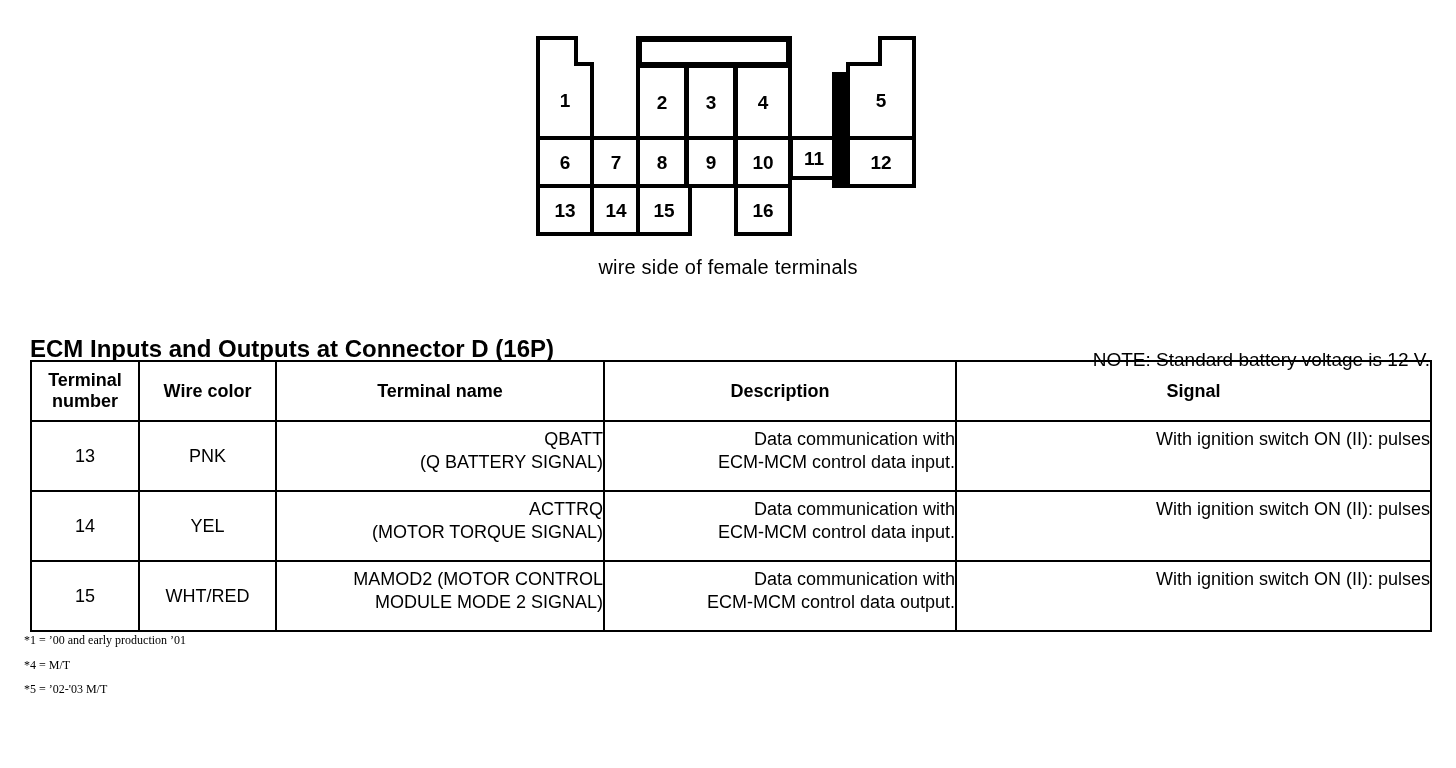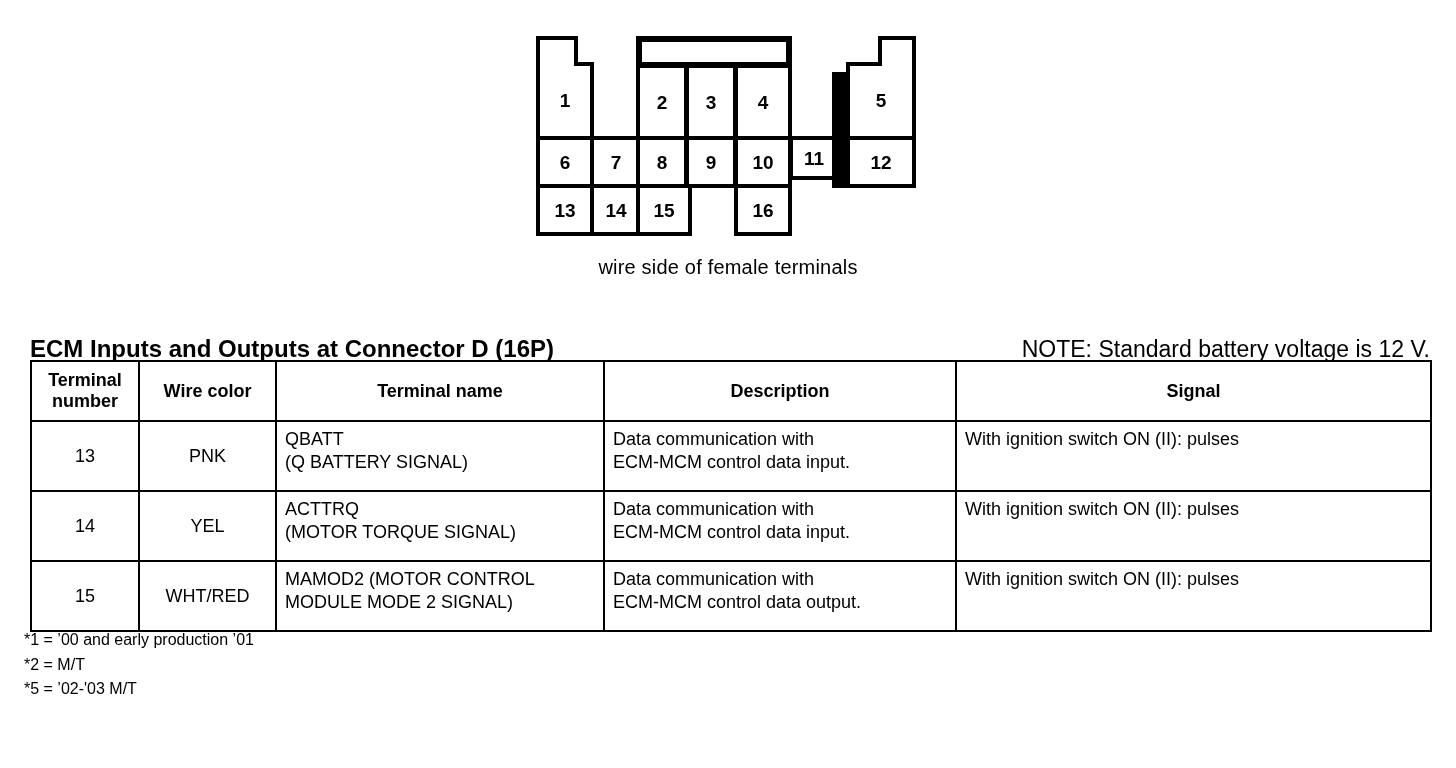--- a/index.html
+++ b/index.html
@@ -59,22 +59,22 @@
   }
   #section-title{
     position:absolute;
     left:0; top:0;
     font-size:24px;
     font-weight:bold;
     white-space:nowrap;
   }
   #battery-note{
     position:absolute;
-    right:0; top:1px;
-    font-size:23px;
+    right:0; top:14px;
+    font-size:19px;
     white-space:nowrap;
   }
 
   
   #io-table{
     position:absolute;
     left:30px; top:360px;
     width:1400px;
     border-collapse:collapse;
     table-layout:fixed;
@@ -105,31 +105,33 @@
     text-align:center;
   }
   .cell-left{
     text-align:left;
     padding-left:8px !important;
     line-height:1.25;
   }
   .cell-top{
     vertical-align:top !important;
     padding-top:6px !important;
+    text-align:right;
   }
   .multiline{
     white-space:pre-line;
   }
 
   
   #footnotes{
     position:absolute;
     left:24px; top:628px;
-    font-size:16px;
+    font-size:12px;
     line-height:24.5px;
+    font-family:Liberation Serif, serif;
   }
   .footnote-line{white-space:nowrap;}
 </style>
 </head>
 <body>
 
 <div id="connector-diagram">
 
   <div class="conn-cell" style="left:0px; top:26px; width:58px; height:78px;"></div>
 
@@ -222,15 +224,15 @@
 MODULE MODE 2 SIGNAL)</td>
       <td class="cell-left cell-top multiline">Data communication with
 ECM-MCM control data output.</td>
       <td class="cell-left cell-top multiline">With ignition switch ON (II): pulses</td>
     </tr>
   </tbody>
 </table>
 
 <div id="footnotes">
   <div class="footnote-line">*1 = ’00 and early production ’01</div>
-  <div class="footnote-line">*2 = M/T</div>
+  <div class="footnote-line">*4 = M/T</div>
   <div class="footnote-line">*5 = ’02-'03 M/T</div>
 </div>
 
 </body></html>

